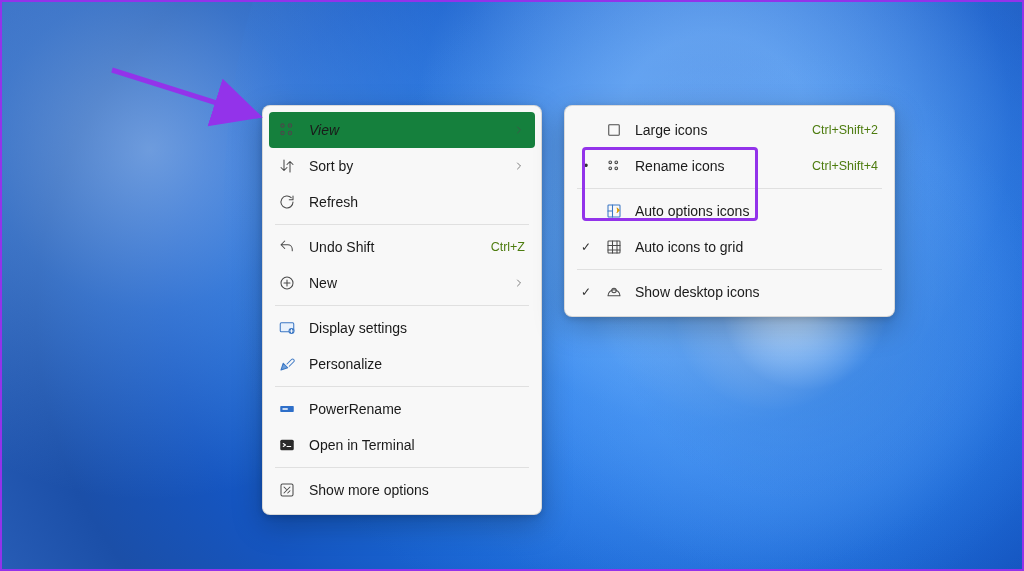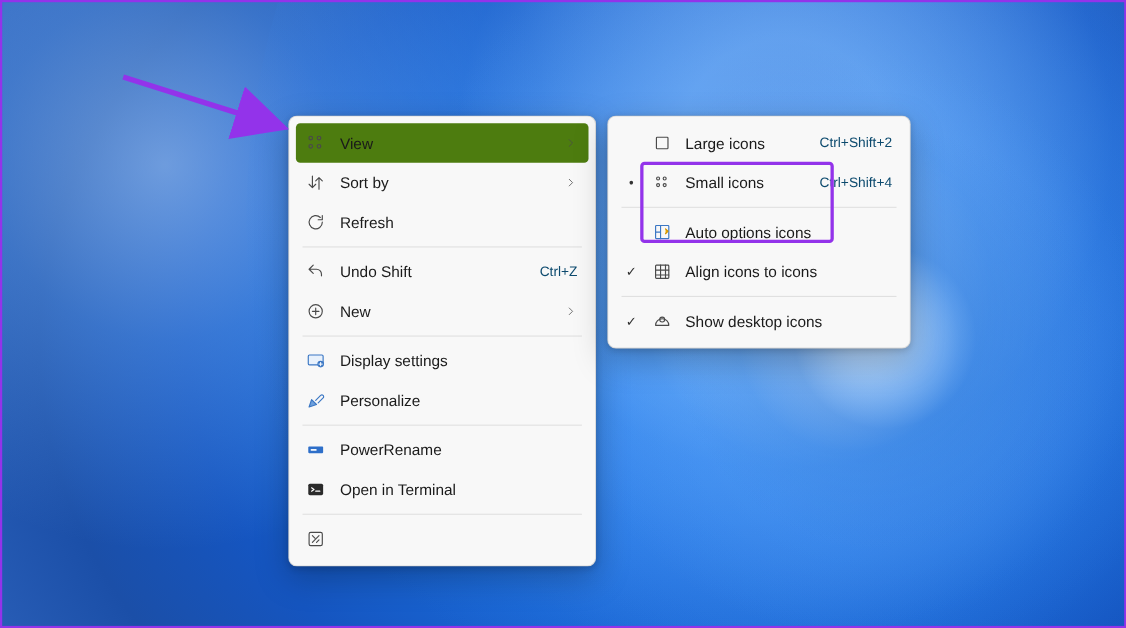--- a/index.html
+++ b/index.html
@@ -46,32 +46,32 @@
       background:#f8f8f8;
       border:1px solid rgba(0,0,0,0.12);
       border-radius:8px;
       box-shadow:0 10px 30px rgba(0,0,0,0.25), 0 2px 6px rgba(0,0,0,0.15);
       padding:6px;
       font-size:14px;
       color:#1a1a1a;
       z-index:100;
     }
     .menu-main { left:262px; top:105px; width:280px; }
-    .menu-sub  { left:552px; top:105px; width:276px; }
+    .menu-sub  { left:564px; top:105px; width:331px; }
     
     .menu-item {
       display:flex; align-items:center;
       height:36px; padding:0 10px 0 8px;
       border-radius:4px; cursor:default;
       gap:12px;
     }
-    .menu-item.hover { background:#4d7c0f; }
+    .menu-item.hover { background:#15803d;font-style:italic; }
     .menu-item .icon-slot { width:20px; height:20px; display:flex; align-items:center; justify-content:center; flex:0 0 20px; }
     .menu-item .label { flex:1; }
-    .menu-item .shortcut { color:#0c4a6e; font-size:12.5px; }
+    .menu-item .shortcut { color:#4d7c0f; font-size:12.5px; }
     .menu-item .arrow-slot { width:14px; display:flex; justify-content:flex-end; color:#666; }
     
     .check-slot { width:14px; flex:0 0 14px; display:flex; align-items:center; justify-content:center; font-size:12px; color:#333; }
     .sub-row .icon-slot { flex:0 0 18px; }
     
     .divider { height:1px; background:#e0e0e0; margin:4px 6px; }
     
     .highlight-box {
       position:absolute;
       border:3px solid #9333ea;
@@ -217,20 +217,21 @@
 
   <div class="divider"></div>
 
   <div class="menu-item">
     <span class="icon-slot">
       <svg class="icon" viewBox="0 0 24 24">
           <rect x="4" y="4" width="16" height="16" rx="2"></rect>
           <path d="M8 8l3 3M8 16l8-8M13 16l3-3"></path>
         </svg>
     </span>
+    <span class="label">Show more options</span>
   </div>
 
 </div>
 
 <div class="context-menu menu-sub">
 
   <div class="menu-item sub-row">
     <span class="check-slot"></span>
     <span class="icon-slot">
       <svg class="icon" viewBox="0 0 24 24">
@@ -245,21 +246,21 @@
   <div class="menu-item sub-row">
     <span class="check-slot">•</span>
     <span class="icon-slot">
       <svg class="icon" viewBox="0 0 24 24">
           <circle cx="7" cy="7" r="1.8"></circle>
           <circle cx="15" cy="7" r="1.8"></circle>
           <circle cx="7" cy="15" r="1.8"></circle>
           <circle cx="15" cy="15" r="1.8"></circle>
         </svg>
     </span>
-    <span class="label">Small icons</span>
+    <span class="label">Rename icons</span>
     <span class="shortcut">Ctrl+Shift+4</span>
   </div>
 
   <div class="divider"></div>
 
   <div class="menu-item sub-row">
     <span class="check-slot"></span>
     <span class="icon-slot">
       <svg class="icon" viewBox="0 0 24 24">
           <rect x="4" y="4" width="16" height="16" rx="1" stroke="#3b77c4"></rect>
@@ -271,21 +272,21 @@
   </div>
 
   <div class="menu-item sub-row">
     <span class="check-slot">✓</span>
     <span class="icon-slot">
       <svg class="icon" viewBox="0 0 24 24">
           <rect x="4" y="4" width="16" height="16" rx="1"></rect>
           <path d="M10 4v16M16 4v16M4 10h16M4 16h16"></path>
         </svg>
     </span>
-    <span class="label">Align icons to icons</span>
+    <span class="label">Auto icons to grid</span>
   </div>
 
   <div class="divider"></div>
 
   <div class="menu-item sub-row">
     <span class="check-slot">✓</span>
     <span class="icon-slot">
       <svg class="icon" viewBox="0 0 24 24">
           <path d="M4 17a8 8 0 0 1 16 0z"></path>
           <circle cx="12" cy="10" r="3"></circle>

